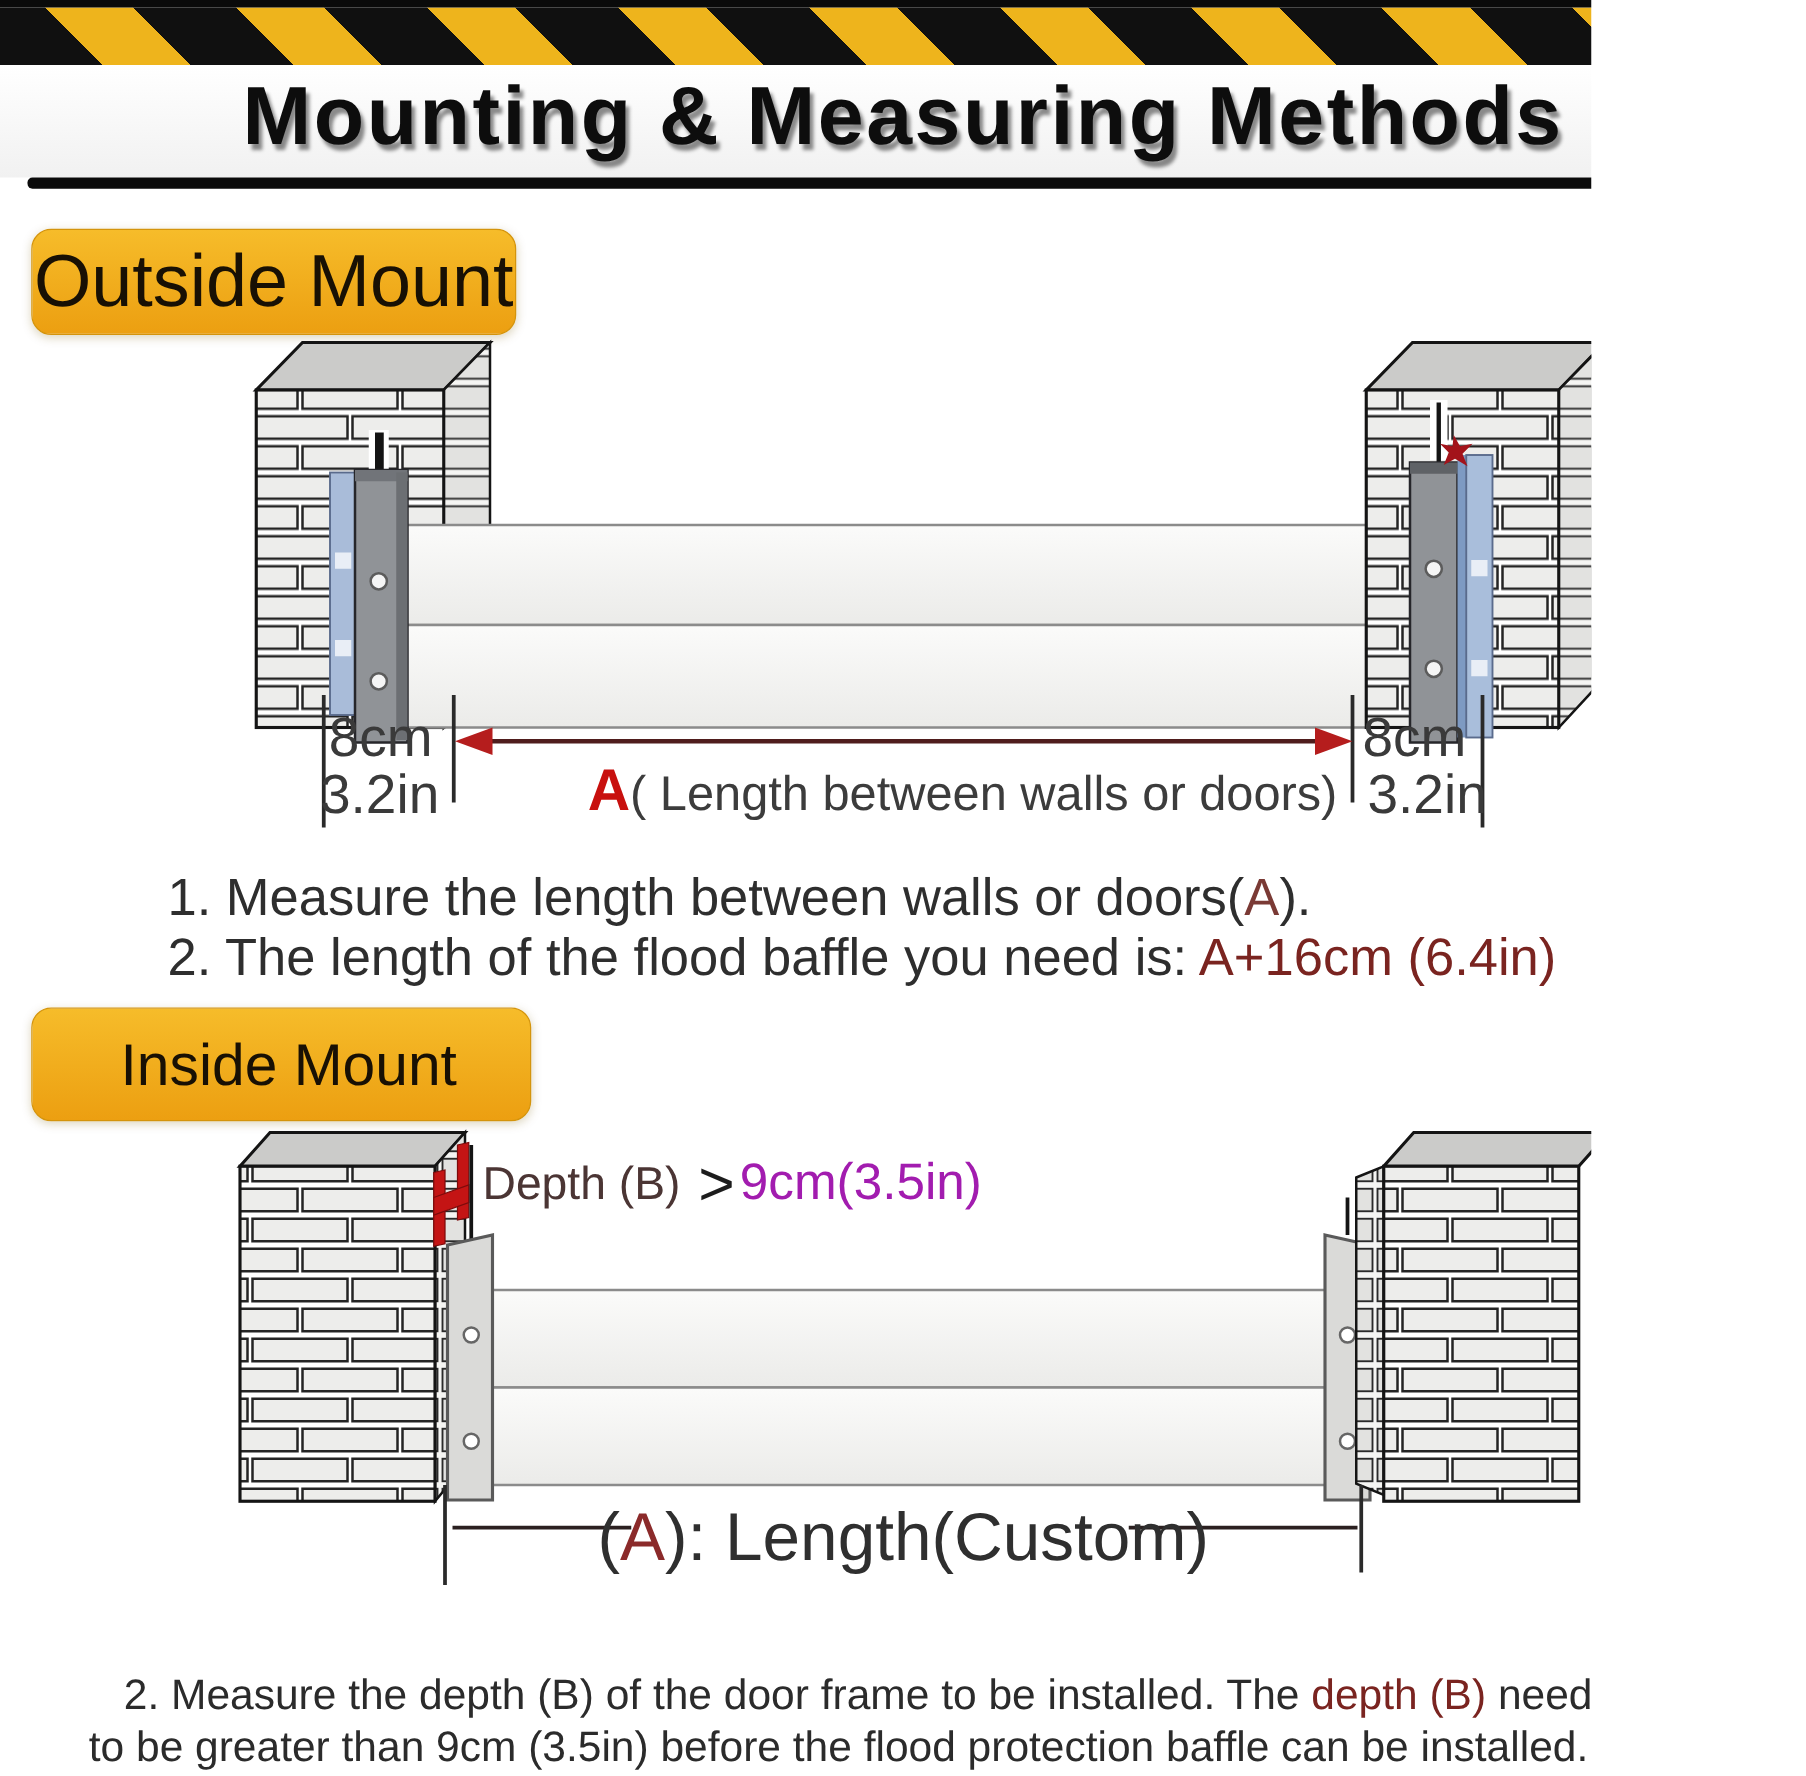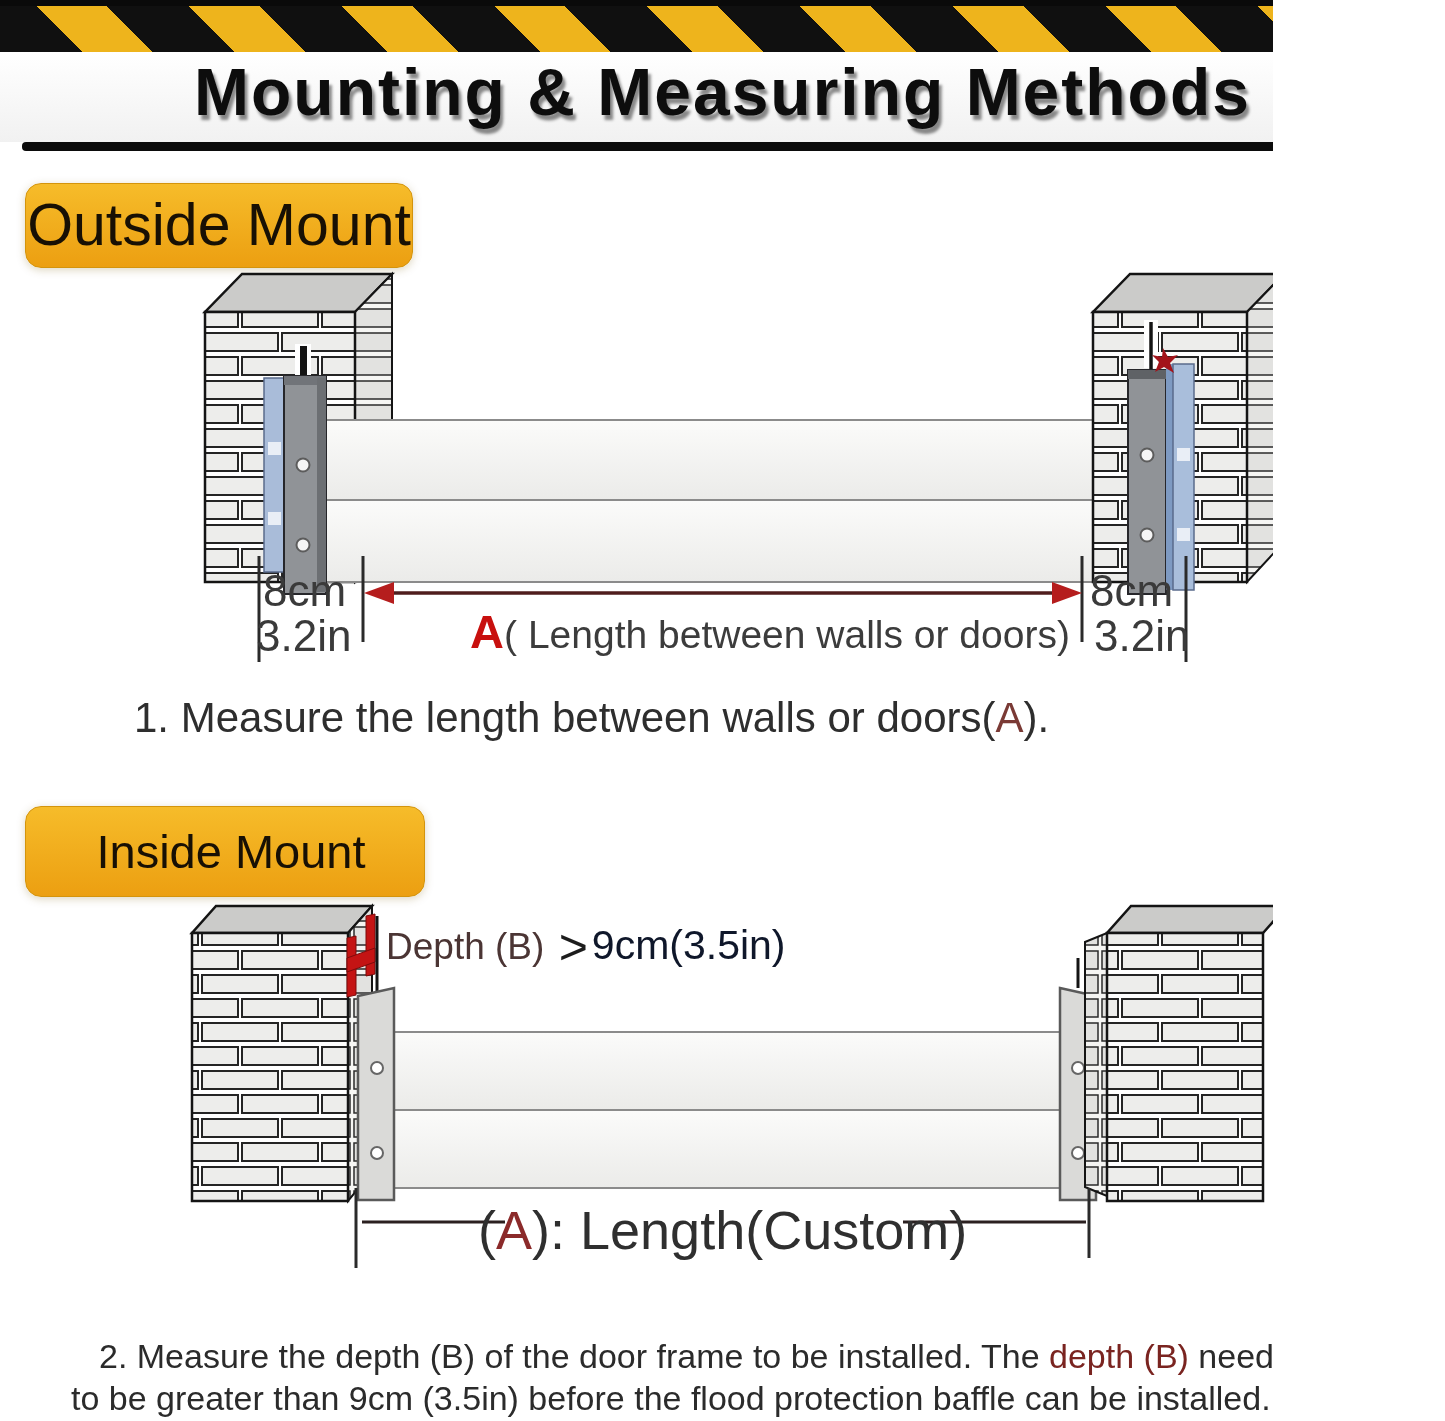--- a/index.html
+++ b/index.html
@@ -38,21 +38,21 @@
   #o-right-in{left:1094px;top:611px;}
   #o-span{left:430px;top:604px;width:680px;text-align:center;font-size:39px;color:#3c3c3c;}
   #o-span .bigA{font-size:47px;font-weight:700;color:#c8100e;}
   .step{font-size:42px;color:#2e2e2e;}
   #o-step1{left:134px;top:694px;}
   #o-step2{left:134px;top:742px;}
   .rdark{color:#7a2420;}
   .adark{color:#7a3a35;}
   #i-depth{left:386px;top:918px;font-size:37px;color:#4b3534;}
   #i-depth .gt{font-size:50px;color:#1c1c1c;vertical-align:-5px;padding:0 4px;}
-  #i-depth .dval{font-size:41px;color:#0f172a;}
+  #i-depth .dval{font-size:41px;color:#a21caf;}
   #i-span{left:478px;top:1199px;width:480px;text-align:center;font-size:54px;color:#2f2f2f;}
   #i-span .adark{color:#8b2a2a;}
   .bstep{font-size:34px;color:#2b2b2b;}
   #i-step1{left:99px;top:1284px;}
   #i-step2{left:99px;top:1337px;}
   #i-step3{left:71px;top:1379px;}
 </style>
 </head>
 <body>
 
@@ -148,20 +148,21 @@
     </g>
   </svg>
 
   <div id="o-left-cm" class="ovl dim">8cm</div>
   <div id="o-left-in" class="ovl dim">3.2in</div>
   <div id="o-right-cm" class="ovl dim">8cm</div>
   <div id="o-right-in" class="ovl dim">3.2in</div>
   <div id="o-span" class="ovl"><span class="bigA">A</span><span>( Length between walls or doors)</span></div>
 
   <div id="o-step1" class="ovl step"><span>1. Measure the length between walls or doors(</span><span class="adark">A</span><span>).</span></div>
+  <div id="o-step2" class="ovl step"><span>2. The length of the flood baffle you need is: </span><span class="rdark">A+16cm (6.4in)</span></div>
 
   <svg id="d-inside" class="diagram" viewBox="0 0 1445 380">
 
     <g>
       <polygon points="192,33 348,33 372,6 216,6" fill="#cbcbc9" stroke="#141414" stroke-width="2.5"></polygon>
       <polygon points="348,33 372,6 372,272 348,301" fill="url(#brickside)" stroke="#141414" stroke-width="2"></polygon>
       <rect x="192" y="33" width="156" height="268" fill="url(#brick)" stroke="#141414" stroke-width="2.5"></rect>
     </g>
 
     <g>

